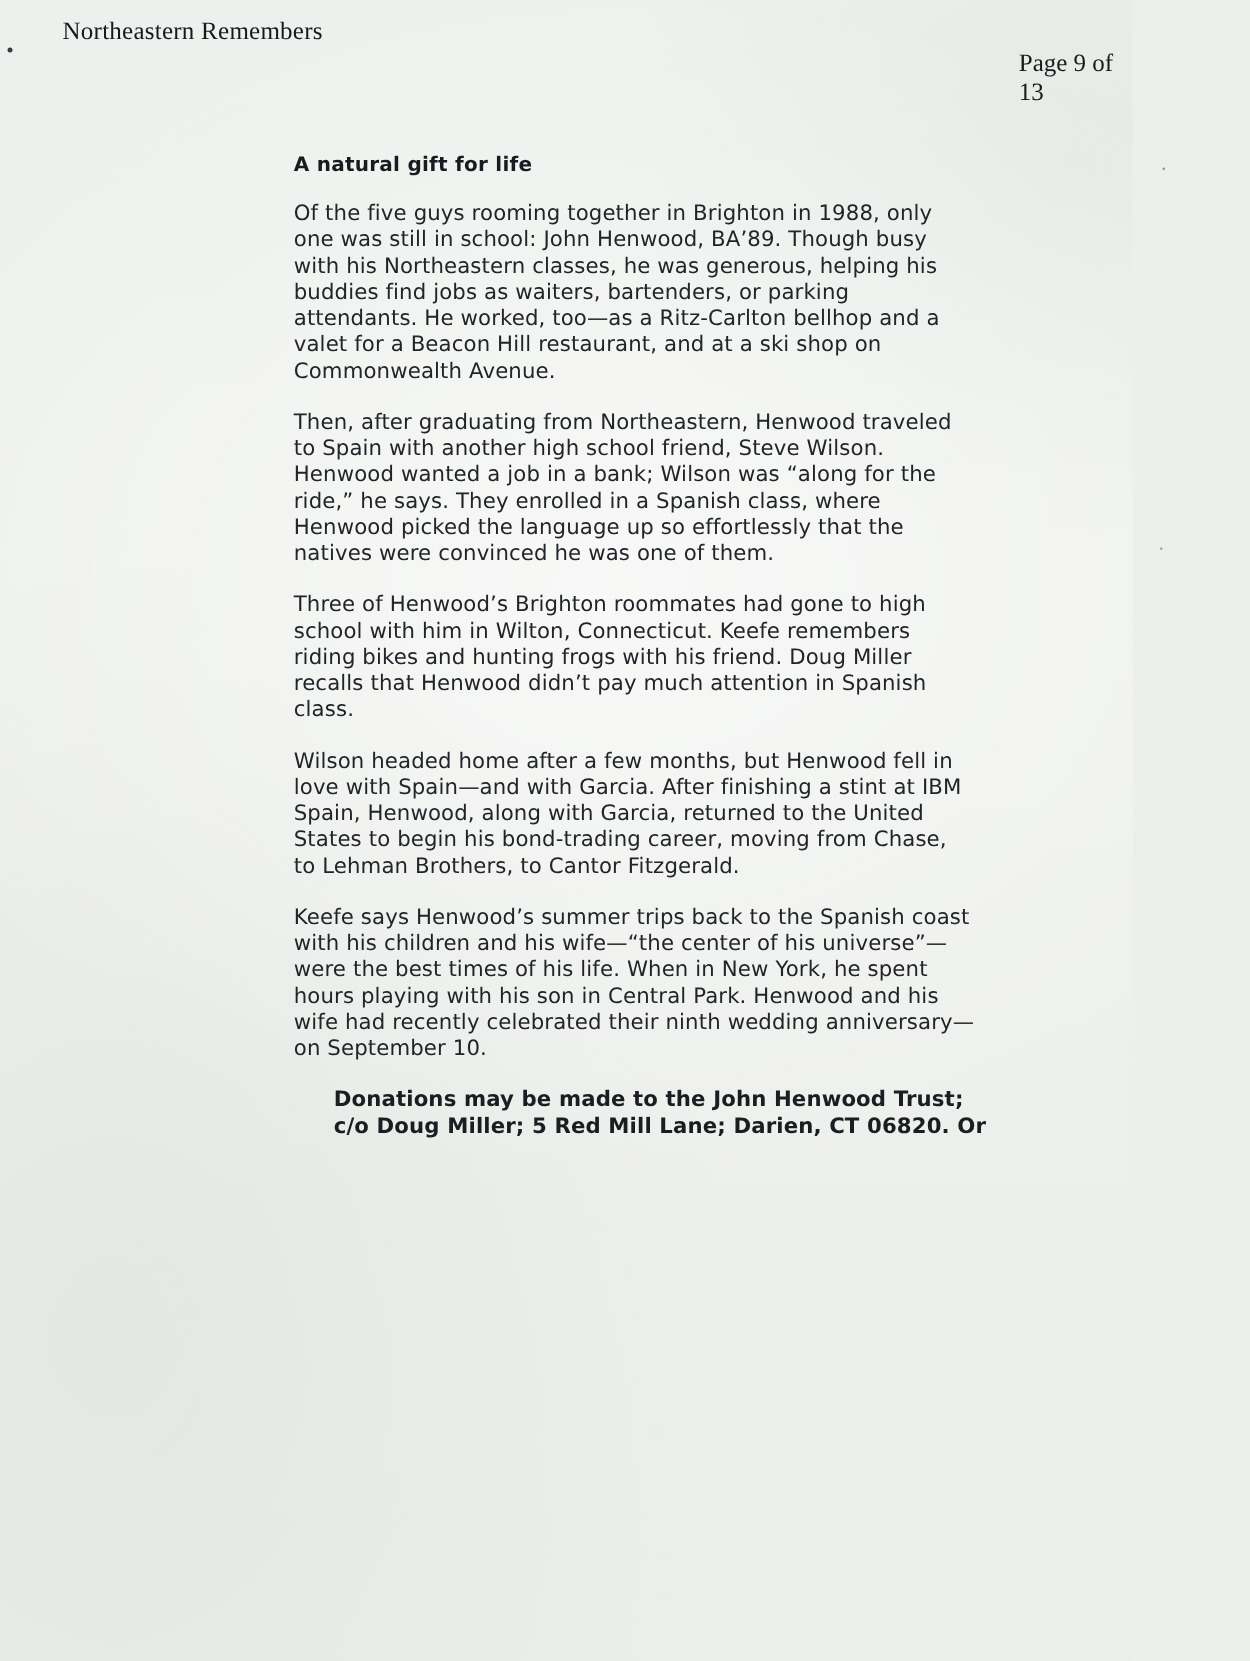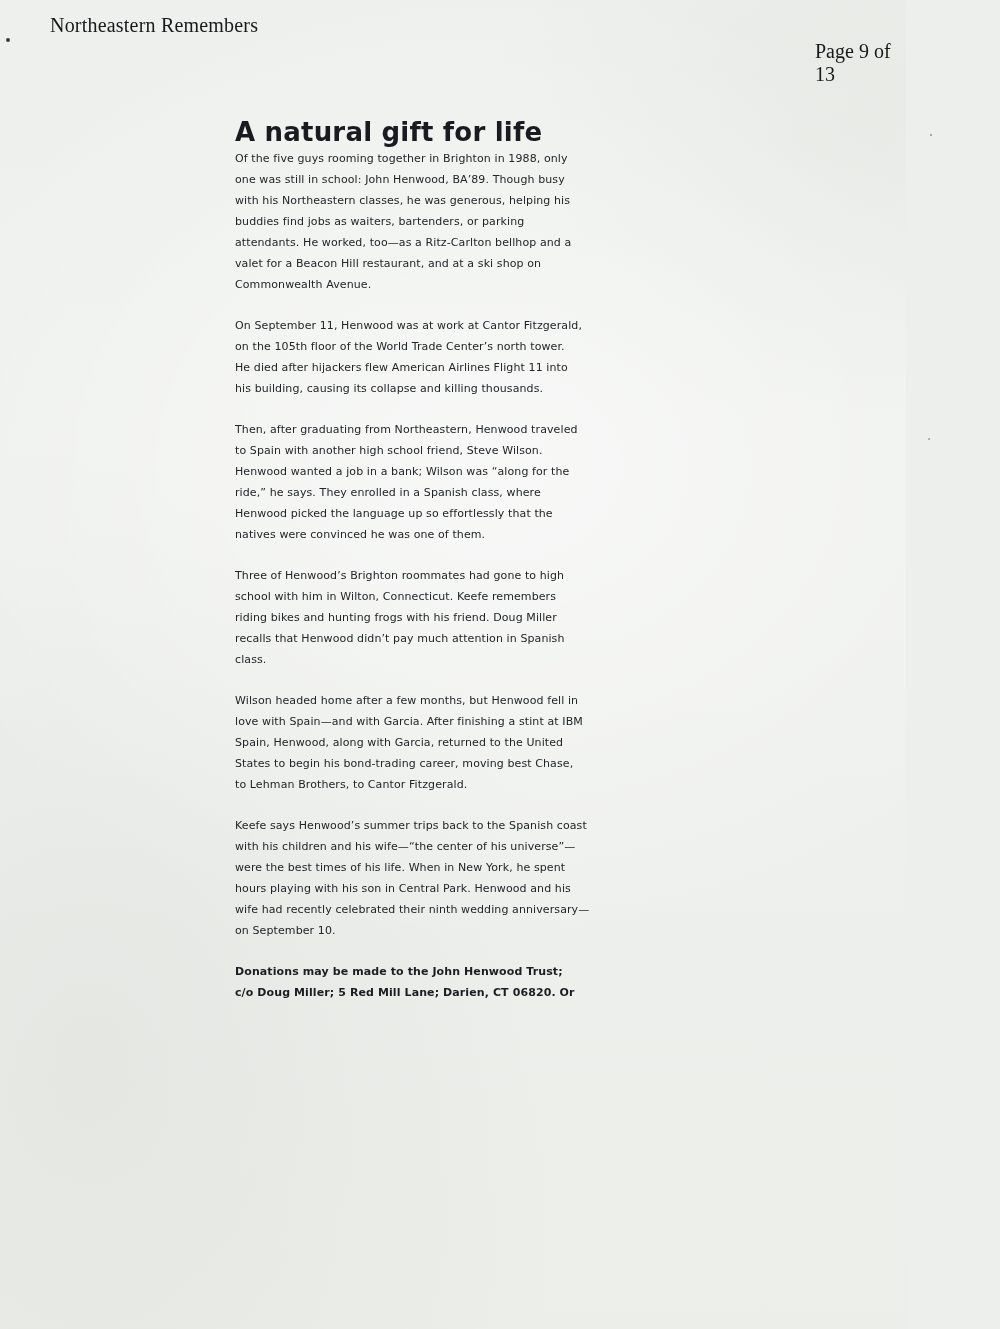--- a/index.html
+++ b/index.html
@@ -51,39 +51,40 @@
   .content {
     position: absolute;
     left: 235px;
     top: 119px;
     width: 600px;
   }
 
   .article-title {
     font-family: "DejaVu Sans", sans-serif;
     font-weight: bold;
-    font-size: 26px;
+    font-size: 16px;
     line-height: 26px;
     color: #181c20;
     letter-spacing: 0.2px;
-    margin-bottom: 3px;
+    margin-bottom: 16px;
   }
 
   .content p {
-    font-size: 11px;
+    font-size: 17px;
     line-height: 21px;
     color: #212529;
     white-space: pre-line;
     margin-bottom: 20px;
     letter-spacing: 0.1px;
   }
 
   .content p.bold {
     font-weight: bold;
     color: #1a1e22;
+    margin-left: 32px;
   }
 
   
   .speck {
     position: absolute;
     border-radius: 50%;
     background: #3a3d40;
   }
   .speck-1 { left: 6px;  top: 38px;  width: 4px; height: 4px; }
   .speck-2 { left: 930px; top: 134px; width: 2px; height: 2px; background:#8a8f8c; }
@@ -101,39 +102,35 @@
   <div class="content">
     <div class="article-title">A natural gift for life</div>
 
     <p>Of the five guys rooming together in Brighton in 1988, only
 one was still in school: John Henwood, BA’89. Though busy
 with his Northeastern classes, he was generous, helping his
 buddies find jobs as waiters, bartenders, or parking
 attendants. He worked, too—as a Ritz-Carlton bellhop and a
 valet for a Beacon Hill restaurant, and at a ski shop on
 Commonwealth Avenue.</p>
-    <p>On September 11, Henwood was at work at Cantor Fitzgerald,
-on the 105th floor of the World Trade Center’s north tower.
-He died after hijackers flew American Airlines Flight 11 into
-his building, causing its collapse and killing thousands.</p>
     <p>Then, after graduating from Northeastern, Henwood traveled
 to Spain with another high school friend, Steve Wilson.
 Henwood wanted a job in a bank; Wilson was “along for the
 ride,” he says. They enrolled in a Spanish class, where
 Henwood picked the language up so effortlessly that the
 natives were convinced he was one of them.</p>
     <p>Three of Henwood’s Brighton roommates had gone to high
 school with him in Wilton, Connecticut. Keefe remembers
 riding bikes and hunting frogs with his friend. Doug Miller
 recalls that Henwood didn’t pay much attention in Spanish
 class.</p>
     <p>Wilson headed home after a few months, but Henwood fell in
 love with Spain—and with Garcia. After finishing a stint at IBM
 Spain, Henwood, along with Garcia, returned to the United
-States to begin his bond-trading career, moving best Chase,
+States to begin his bond-trading career, moving from Chase,
 to Lehman Brothers, to Cantor Fitzgerald.</p>
     <p>Keefe says Henwood’s summer trips back to the Spanish coast
 with his children and his wife—“the center of his universe”—
 were the best times of his life. When in New York, he spent
 hours playing with his son in Central Park. Henwood and his
 wife had recently celebrated their ninth wedding anniversary—
 on September 10.</p>
     <p class="bold">Donations may be made to the John Henwood Trust;
 c/o Doug Miller; 5 Red Mill Lane; Darien, CT 06820. Or</p>
   </div>

